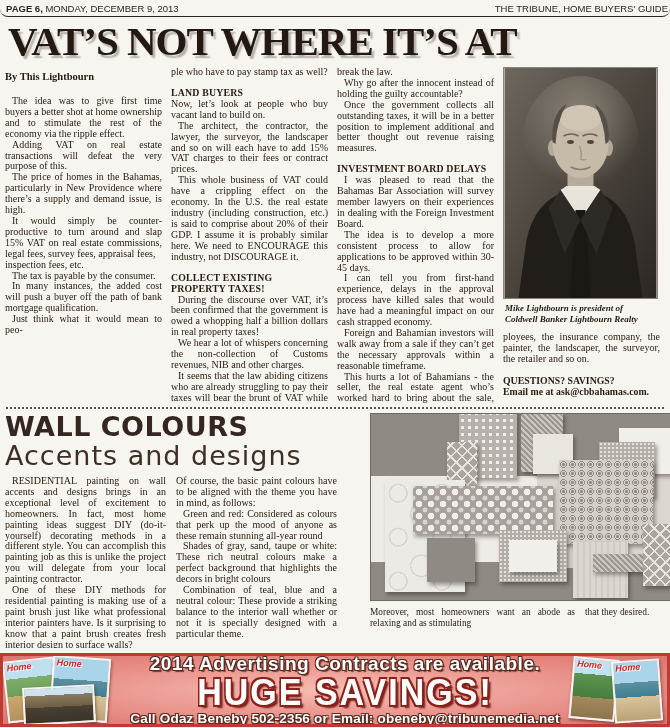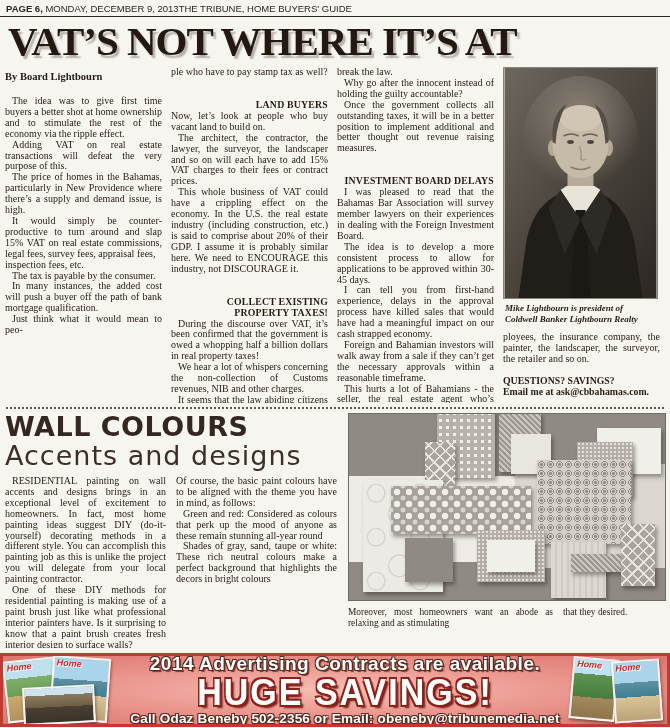--- a/index.html
+++ b/index.html
@@ -2,23 +2,23 @@
 <html><head>
 <meta charset="utf-8">
 <style>
   * { margin:0; padding:0; box-sizing:border-box; }
   body {
     width:670px; height:728px; background:#f7f5f0; overflow:hidden;
     font-family:"Liberation Serif", serif; color:#261c12;
   }
   
   .masthead {
-    display:flex; justify-content:flex-start; align-items:flex-end;
-    padding:3px 20px 2px 6px; border-bottom:1.5px solid #2a2520;
-    font-family:"Liberation Sans", sans-serif; font-size:9.5px; color:#2a2520;
+    display:flex; justify-content:space-between; align-items:flex-end;
+    padding:3px 2px 2px 6px; border-bottom:1.5px solid #2a2520;
+    font-family:"Liberation Sans", sans-serif; font-size:9.5px; color:#2a2520;border-radius:8px;
   }
   .masthead b { font-weight:bold; }
   
   .headline {
     font-family:"Liberation Serif", serif; font-weight:bold;
     font-size:41px; letter-spacing:-1px; color:#241812;
     padding:2px 0 0 8px; line-height:44px;
     text-shadow:2.5px 2.5px 1.5px rgba(60,50,40,.35);
   }
   
@@ -26,36 +26,35 @@
     display:flex; gap:9px; padding:4px 5px 0 5px;
   }
   .article-col { width:157px; height:336px; overflow:hidden; }
   .byline { font-weight:bold; font-size:10.5px; margin:4px 0 14px 0; }
   p.para, p.cont {
     font-size:10px; line-height:10.9px; text-align:justify; color:#2b2015;
   }
   p.para { text-indent:7px; }
   p.cont { text-indent:0; }
   .col-heading {
-    font-weight:bold; font-size:9.8px; line-height:11px; margin:21px 0 1px 0;
+    font-weight:bold; font-size:9.8px; line-height:11px; margin:9px 0 1px 0;
     letter-spacing:0.2px;
-    text-align:right;
   }
   
   .portrait-wrap { width:157px; }
   .portrait { width:155px; height:232px; border:1px solid #8a8377; display:block; }
   .photo-caption {
     font-size:9px; line-height:10.5px; font-weight:bold; font-style:italic;
     text-align:left; margin:4px 2px 8px 2px;
   }
   .questions { font-weight:bold; font-size:9.8px; line-height:11px; margin-top:10px; }
   
   .dotted { border-top:2.5px dotted #5d564c; margin:4px 6px 0 6px; height:0; }
   
-  .section2 { display:flex; gap:2px; padding:4px 5px 0 5px; }
+  .section2 { display:flex; gap:24px; padding:4px 5px 0 5px; }
   .wall-left { width:332px; }
   .wall-title {
     font-family:"DejaVu Sans", sans-serif; font-weight:bold;
     font-size:27px; line-height:28px; color:#342620; letter-spacing:0.5px;
   }
   .wall-subtitle {
     font-family:"DejaVu Sans", sans-serif; font-weight:normal;
     font-size:27px; line-height:29px; color:#3d2f28; letter-spacing:1px;
   }
   .wall-cols { display:flex; gap:10px; margin-top:6px; }
@@ -144,21 +143,21 @@
     <b>PAGE 6,</b><span> MONDAY, DECEMBER 9, 2013</span>
   </div>
   <div>THE TRIBUNE, HOME BUYERS' GUIDE</div>
 </div>
 
 <div class="headline">VAT’S NOT WHERE IT’S AT</div>
 
 <div class="cols">
 
   <div class="article-col">
-    <div class="byline">By Board Lightbourn</div>
+    <div class="byline">By This Lightbourn</div>
     <p class="para">The idea was to give first time buyers a better shot at home ownership and to stimulate the rest of the economy via the ripple effect.</p>
     <p class="para">Adding VAT on real estate transactions will defeat the very purpose of this.</p>
     <p class="para">The price of homes in the Bahamas, particularly in New Providence where there’s a supply and demand issue, is high.</p>
     <p class="para">It would simply be counter-productive to turn around and slap 15% VAT on real estate commissions, legal fees, survey fees, appraisal fees,</p>
     <p class="cont">inspection fees, etc.</p>
     <p class="para">The tax is payable by the consumer.</p>
     <p class="para">In many instances, the added cost will push a buyer off the path of bank mortgage qualification.</p>
     <p class="para">Just think what it would mean to peo-</p>
   </div>
 
@@ -240,20 +239,21 @@
     <div class="wall-subtitle">Accents and designs</div>
     <div class="wall-cols">
       <div class="wall-col">
         <p class="para">RESIDENTIAL painting on wall accents and designs brings in an exceptional level of excitement to homeowners. In fact, most home painting ideas suggest DIY (do-it-yourself) decorating methods in a different style. You can accomplish this painting job as this is unlike the project you will delegate from your local painting contractor.</p>
         <p class="para">One of these DIY methods for residential painting is making use of a paint brush just like what professional interior painters have. Is it surprising to know that a paint brush creates fresh interior design to surface walls?</p>
       </div>
       <div class="wall-col">
         <p class="cont">Of course, the basic paint colours have to be aligned with the theme you have in mind, as follows:</p>
         <p class="para">Green and red: Considered as colours that perk up the mood of anyone as these remain stunning all-year round</p>
         <p class="para">Shades of gray, sand, taupe or white: These rich neutral colours make a perfect background that highlights the decors in bright colours</p>
+        <p class="para">Combination of teal, blue and a neutral colour: These provide a striking balance to the interior wall whether or not it is specially designed with a particular theme.</p>
       </div>
     </div>
   </div>
 
   <div class="wall-right">
     <div class="wall-art">
       <div class="band" style="left:0;top:62px;width:195px;height:86px;background:#efece7;"></div>
       <div class="band" style="right:0;top:50px;width:150px;height:104px;background:#dbd7d0;"></div>
       <div class="panel pat-damask" style="left:88px;top:-4px;width:58px;height:68px;"></div>
       <div class="panel pat-check" style="left:150px;top:-2px;width:42px;height:60px;"></div>

